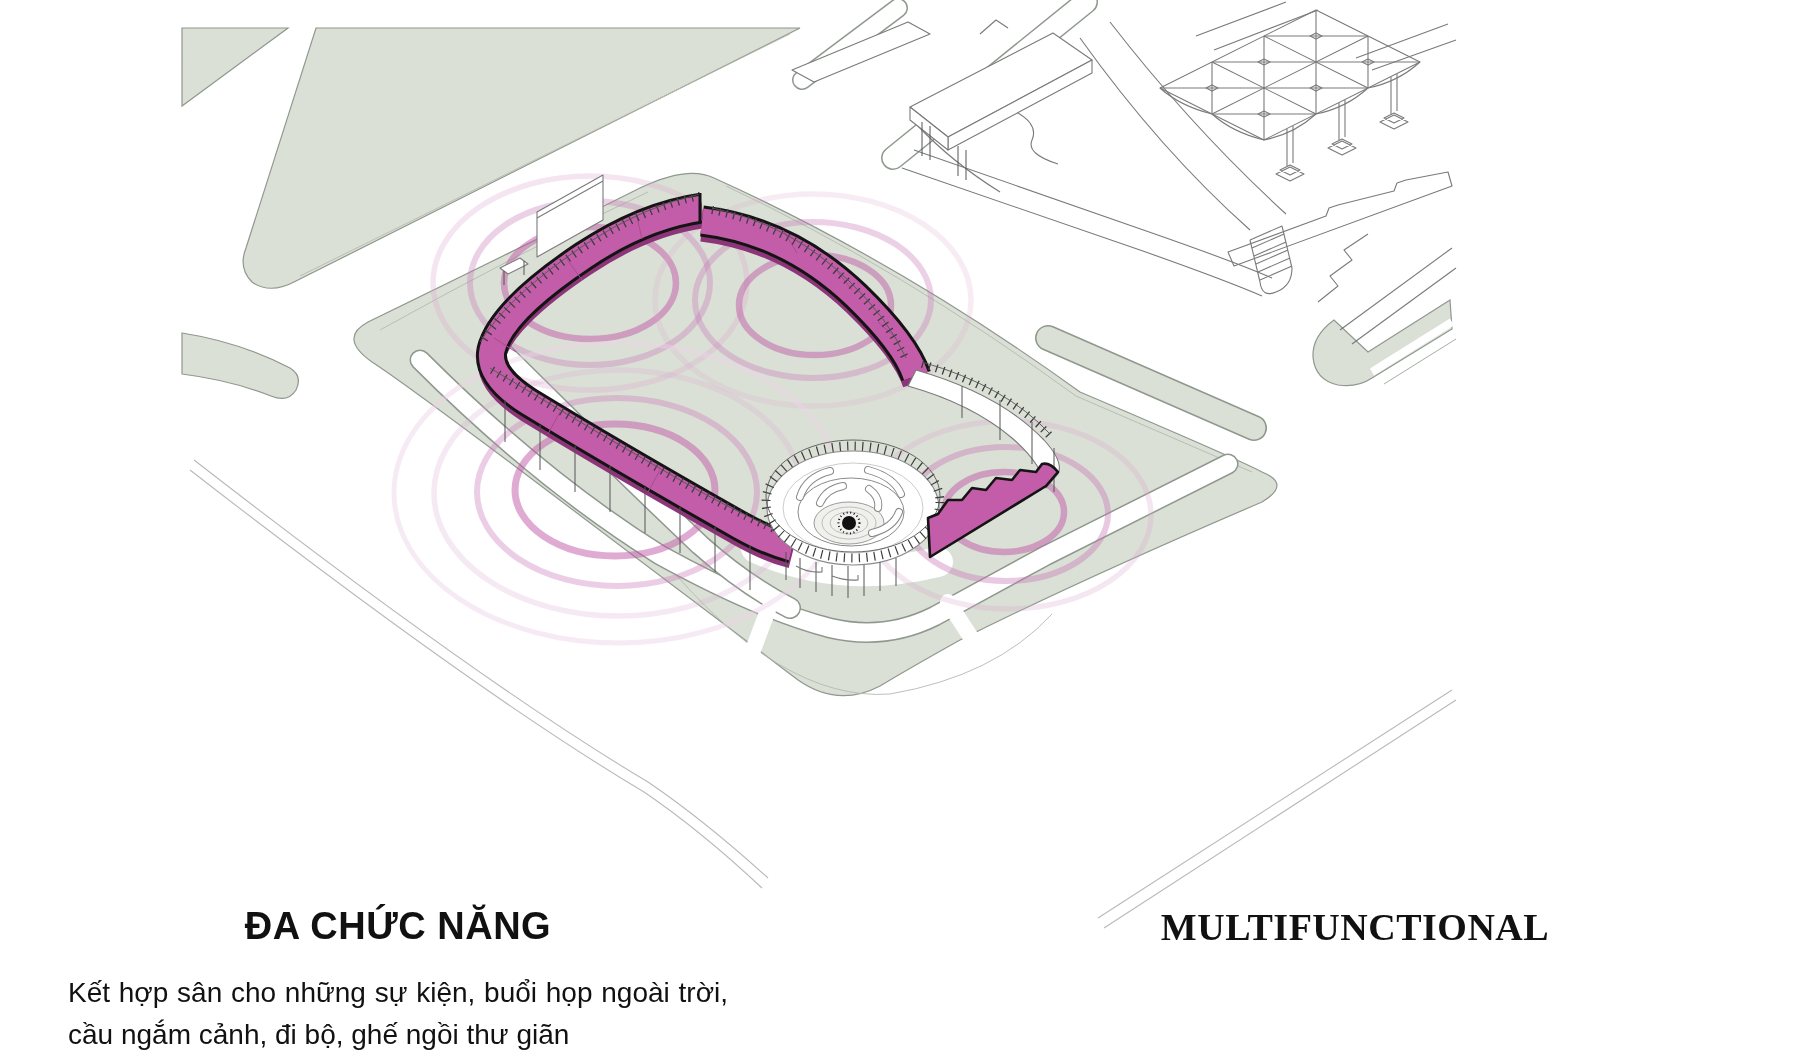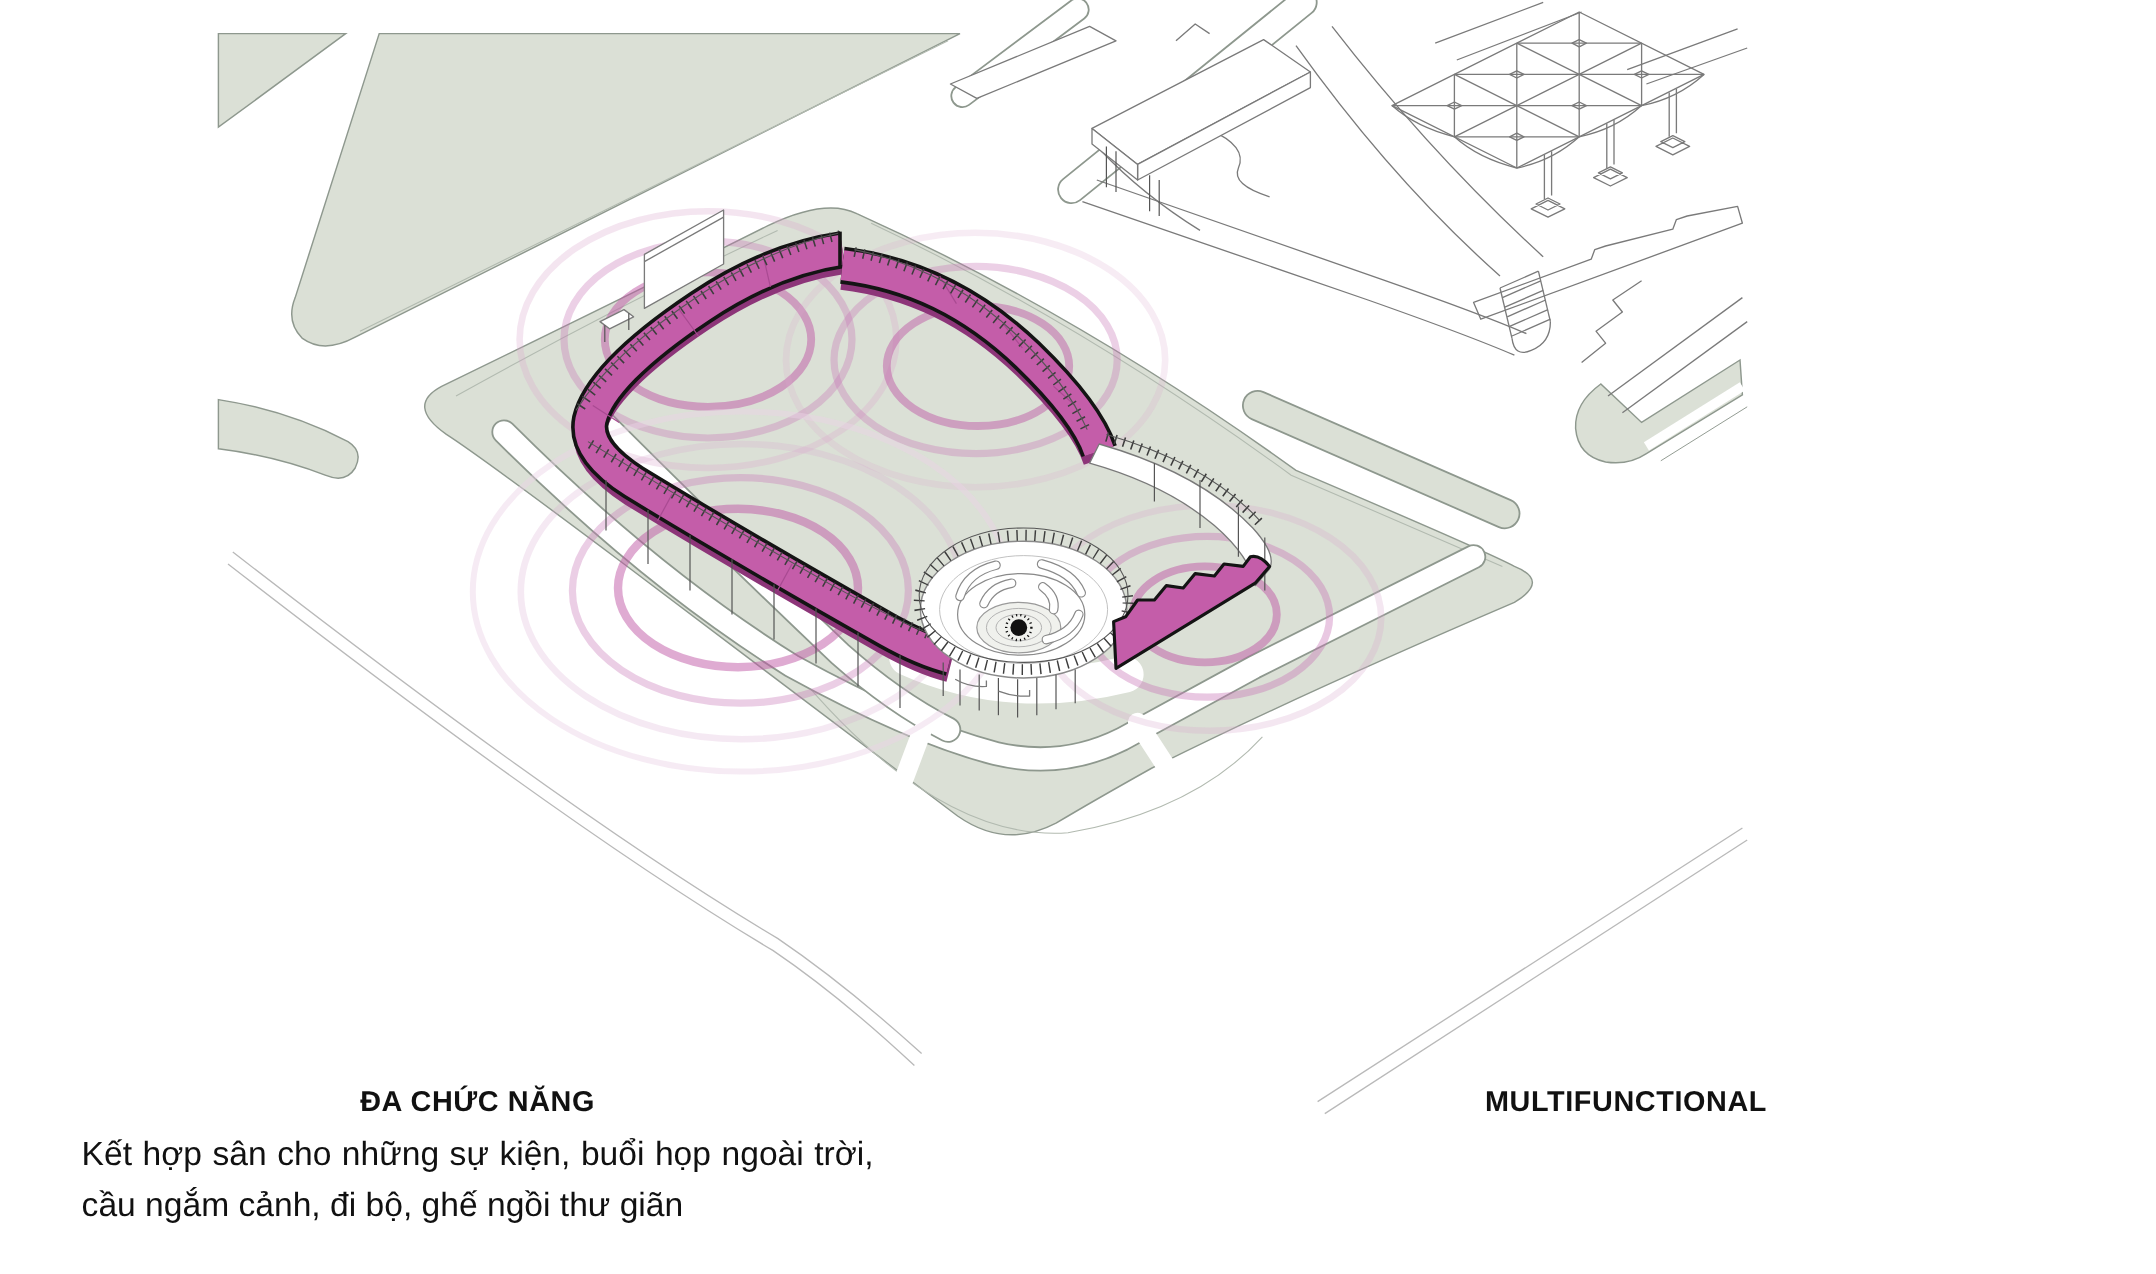--- a/index.html
+++ b/index.html
@@ -24,24 +24,24 @@
   .seam{stroke:#a94a92;stroke-width:1;fill:none;}
   .rail-ticks{stroke:#3d3d3d;stroke-width:8;fill:none;stroke-dasharray:1.3 6;}
   .rail-line{stroke:#555;stroke-width:.9;fill:none;}
   .post{stroke:#555;stroke-width:1;fill:none;}
   .bench-out{stroke:#8a8a8a;stroke-width:8;fill:none;stroke-linecap:round;}
   .bench-in{stroke:#fff;stroke-width:6;fill:none;stroke-linecap:round;}
   .wedge{fill:var(--highlight-color,#c45da9);stroke:var(--outline-color,#141414);stroke-width:2.6;stroke-linejoin:round;}
 
   
   .caption{position:absolute;top:905px;}
-  .caption .title{font-size:24px;font-weight:700;text-align:center;letter-spacing:.5px;}
-  .caption .body{font-size:28px;line-height:42px;text-align:justify;margin-top:8px;}
+  .caption .title{font-size:38px;font-weight:700;text-align:center;letter-spacing:.5px;}
+  .caption .body{font-size:28px;line-height:42px;text-align:justify;margin-top:24px;}
   #caption-vi{left:68px;width:660px;}
-  #caption-en{left:1011px;width:688px;}
+  #caption-en{left:1011px;width:688px;font-family:Liberation Serif, serif;}
 </style>
 </head>
 <body style="background: rgb(255, 255, 255);">
 
 <div id="stage">
 <svg width="1797" height="1062" viewBox="0 0 1797 1062">
 
   <g>
 
     <path class="sage" d="M 182 28 L 288 28 L 182 106 Z"></path>

